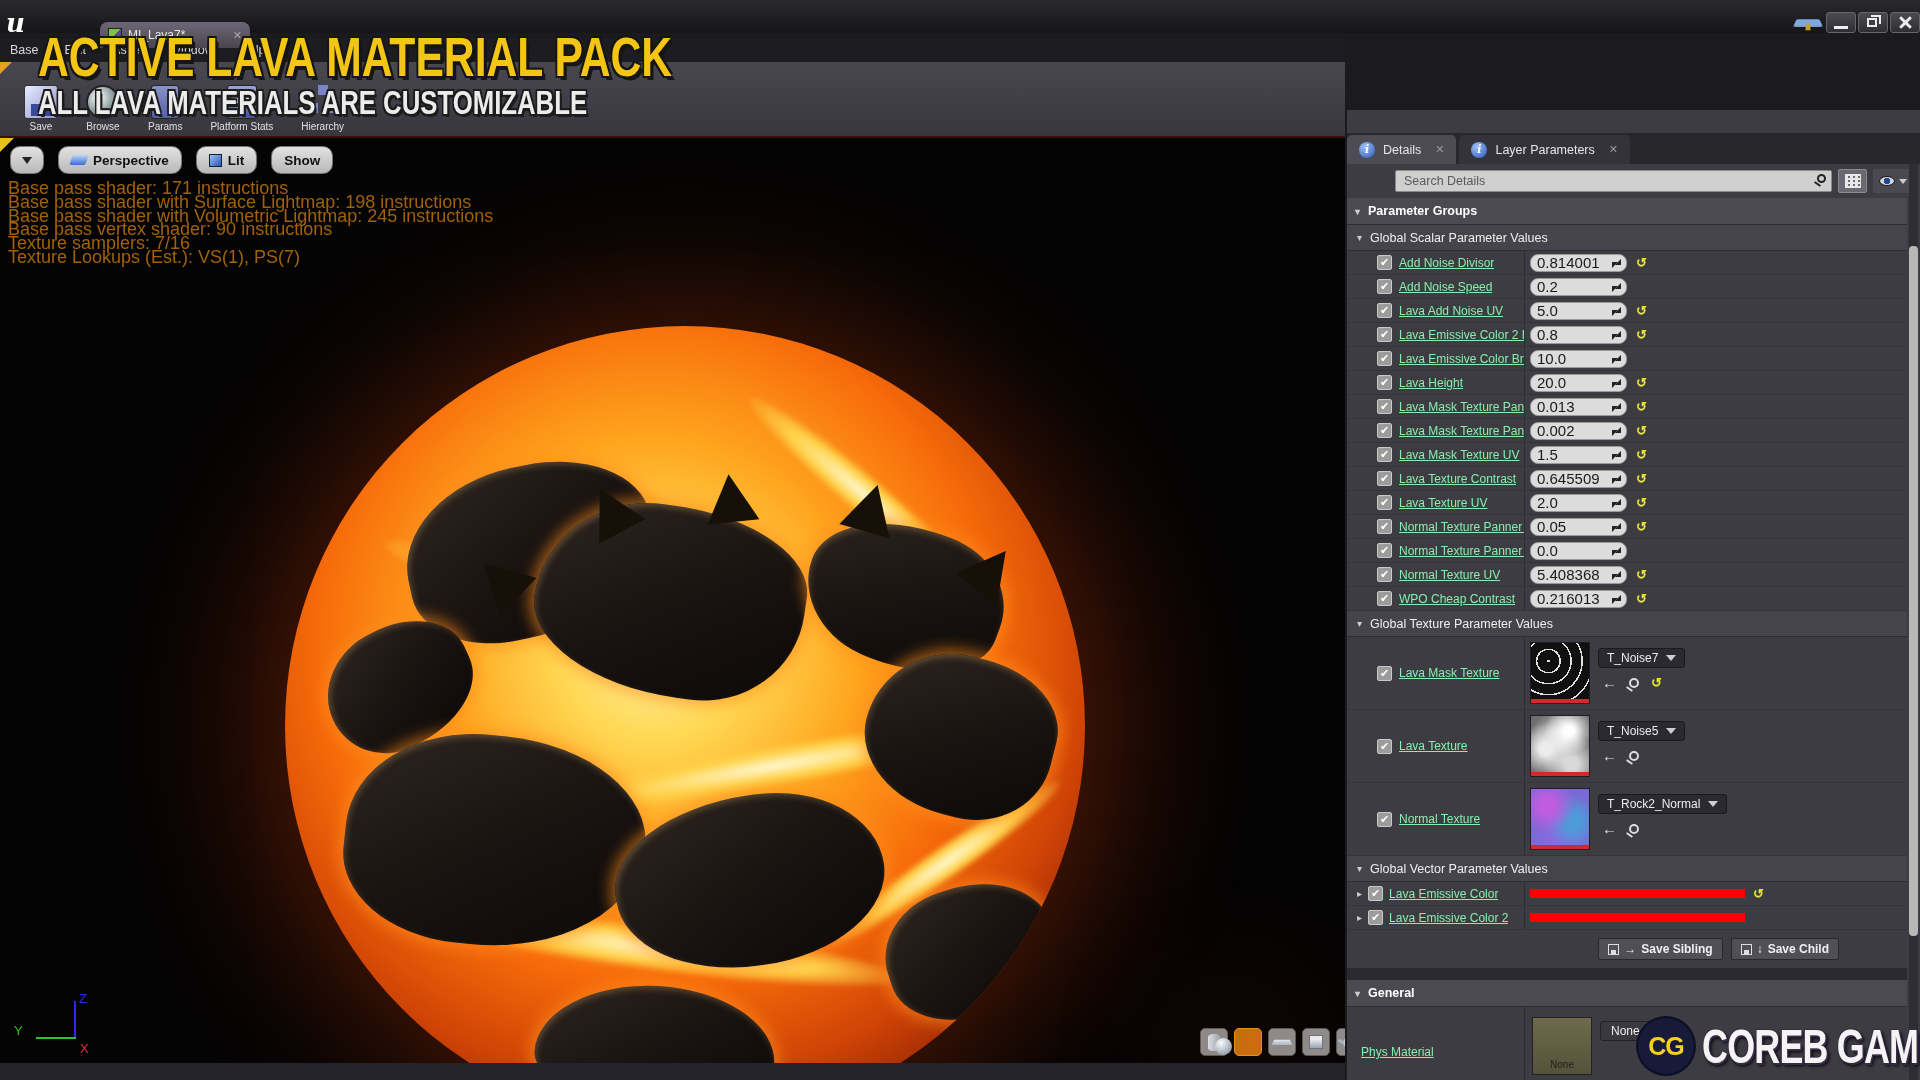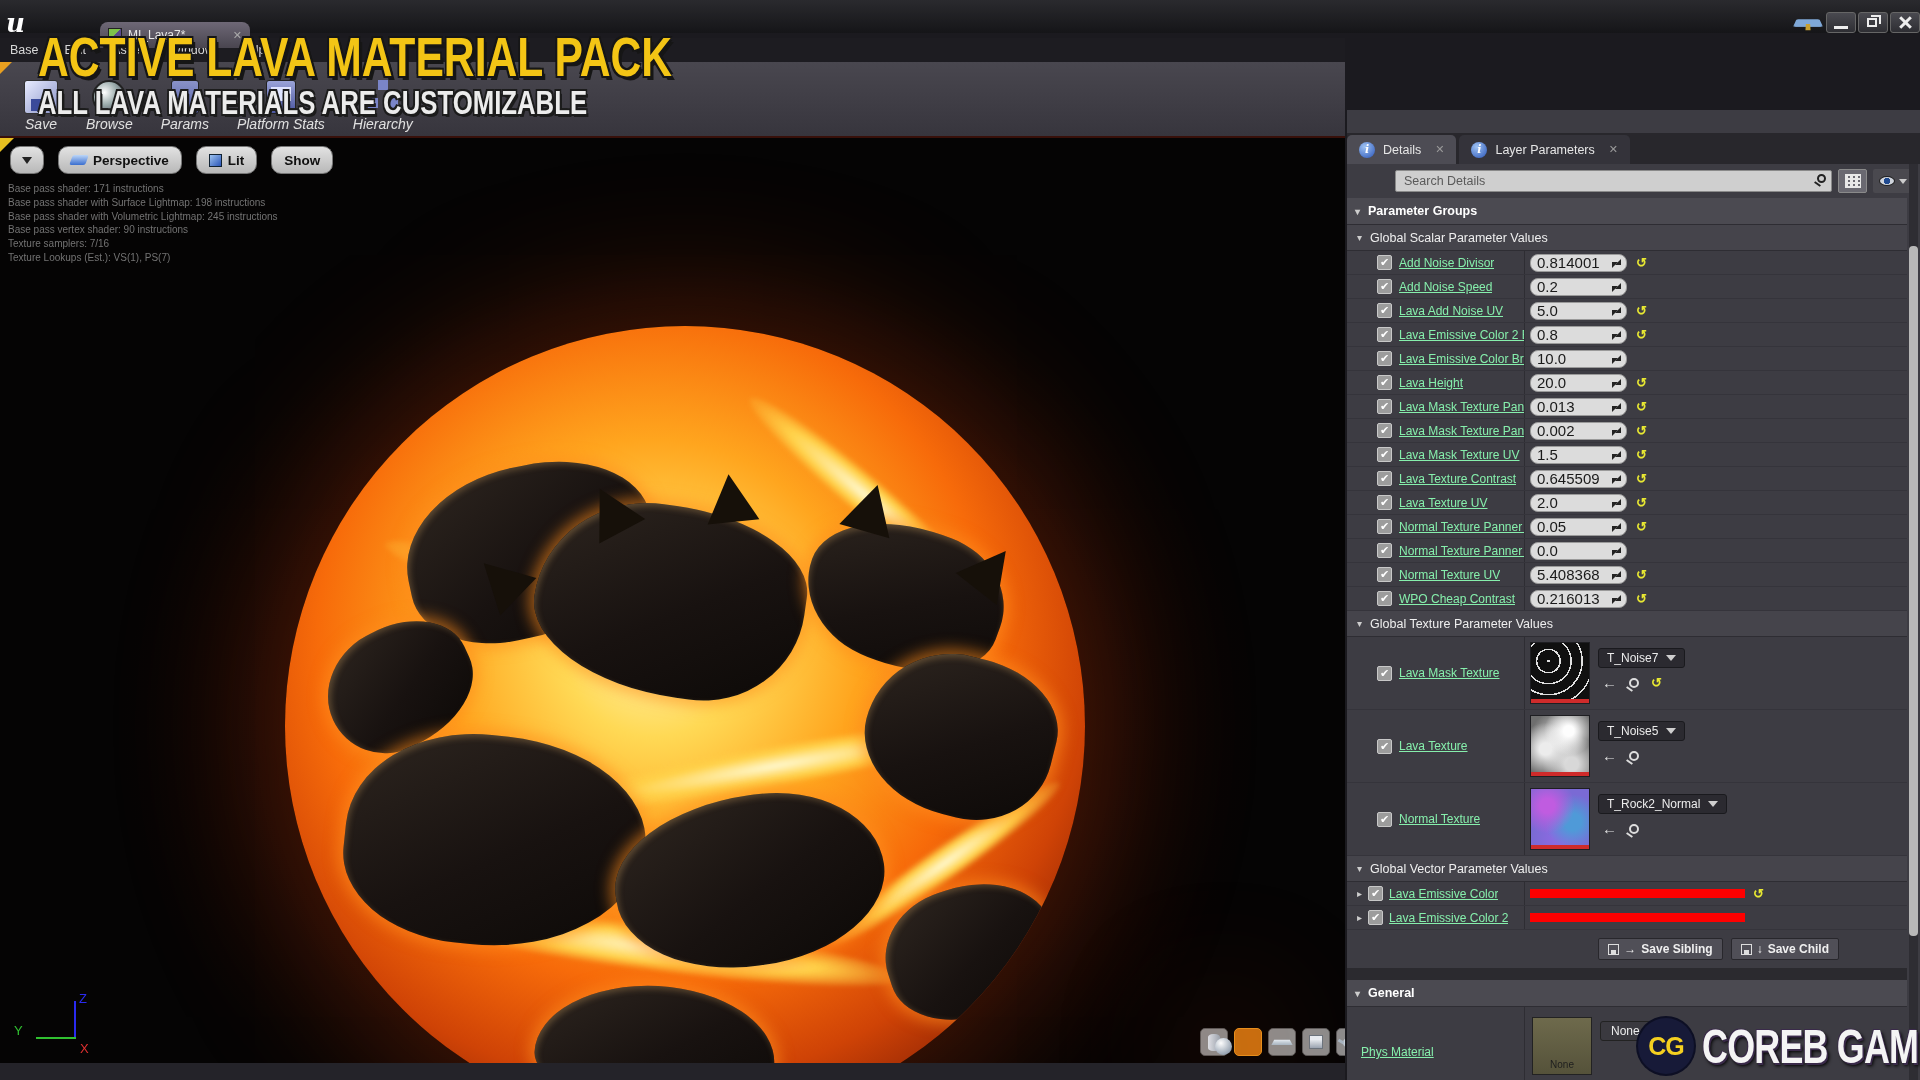--- a/index.html
+++ b/index.html
@@ -33,21 +33,21 @@
 
   .menubar { position:absolute; left:0; top:38px; width:1345px; height:24px; background:#1d1c21;
     display:flex; align-items:center; gap:26px; padding-left:10px; }
   .menu-item { color:#d8d8d8; font-size:12.5px; }
 
   .toolbar { position:absolute; left:0; top:62px; width:1345px; height:74px;
     background:linear-gradient(#49474f,#37353d); display:flex; align-items:flex-end; padding:0 0 4px 10px; }
   .tb-corner { position:absolute; left:0; top:0; width:0; height:0;
     border-top:12px solid #e8a020; border-right:12px solid transparent; }
   .tb-btn { display:flex; flex-direction:column; align-items:center; gap:2px; padding:0 14px; }
-  .tb-btn .tb-label { color:#e0e0e0; font-size:14px; white-space:nowrap;font-style:italic; }
+  .tb-btn .tb-label { color:#e0e0e0; font-size:10px; white-space:nowrap; }
   .tb-ico { width:34px; height:34px; border-radius:3px; position:relative; }
   .tb-ico.save { background:linear-gradient(135deg,#e8ecff,#8a93c8); border:1px solid #333; }
   .tb-ico.save:after{ content:""; position:absolute; left:6px; bottom:2px; width:20px; height:12px; background:#3a4a9a;}
   .tb-ico.browse { background:radial-gradient(circle at 35% 35%, #fff, #9aa 45%, #445 90%); border-radius:50%; border:2px solid #222;}
   .tb-ico.params { background:linear-gradient(#8a93c8,#5560a8); width:28px; border:1px solid #222;}
   .tb-ico.stats { background:linear-gradient(#9aa3d8,#4a55a0); width:30px; border:1px solid #222; }
   .tb-ico.stats:after { content:""; position:absolute; left:4px; top:6px; width:20px; height:14px; background:#dfe4ff;}
   .tb-ico.hier { background:transparent; }
   .tb-ico.hier:before { content:""; position:absolute; left:12px; top:0; width:10px; height:10px; background:#7a85c8;}
   .tb-ico.hier:after { content:""; position:absolute; left:2px; top:18px; width:10px; height:10px; background:#7a85c8;
@@ -62,21 +62,21 @@
     background:radial-gradient(ellipse 760px 620px at 690px 590px, rgba(140,25,4,0.38), rgba(40,6,2,0.12) 62%, transparent 75%); }
   .vp-toolbar { position:absolute; left:10px; top:8px; display:flex; gap:14px; z-index:6; }
   .vp-btn { background:linear-gradient(#e2e2e2,#b8b8b8); border-radius:10px; height:28px; display:flex;
     align-items:center; gap:6px; padding:0 12px; color:#111; font-size:13.5px; font-weight:bold;
     border:1px solid #777;text-align:center; }
   .vp-btn.small { width:34px; justify-content:center; padding:0; }
   .vp-caret { width:0; height:0; border-left:5px solid transparent; border-right:5px solid transparent;
     border-top:7px solid #222; }
   .ico-persp { width:16px; height:10px; background:linear-gradient(#bcd6f8,#3a6ecf); transform:skewX(-20deg); border-radius:2px;}
   .ico-cube { width:13px; height:13px; background:linear-gradient(135deg,#9cc2f0,#2a55b8); border:1px solid #123;}
-  .vp-stats { position:absolute; left:8px; top:44px; color:#737373; font-size:10px; line-height:13.8px; z-index:6;}
+  .vp-stats { position:absolute; left:8px; top:44px; color:#a16207; font-size:18px; line-height:13.8px; z-index:6;}
 
   
   .sphere-wrap { position:absolute; left:270px; top:178px; width:830px; height:824px; }
   .sphere { position:absolute; left:15px; top:10px; width:800px; height:800px; border-radius:50%;
     background:
       radial-gradient(circle at 46% 40%, #fff3ae 0%, #ffd955 14%, #ffa51e 32%, #f76b0a 52%, #cf4306 68%, #8a2104 82%, #4a0f03 93%, #2a0602 100%);
     box-shadow:0 0 140px 30px rgba(220,70,10,0.28); overflow:hidden; }
   .rock { position:absolute; background:linear-gradient(150deg,#2e2620 0%,#181210 55%,#0c0907 100%);
     box-shadow:inset 2px 3px 6px rgba(255,200,120,0.25), 0 0 14px 6px rgba(255,140,30,0.55); }
   .rock.r1 { left:120px; top:140px; width:250px; height:170px; border-radius:52% 48% 60% 40%/55% 45% 60% 40%; transform:rotate(-12deg); }

